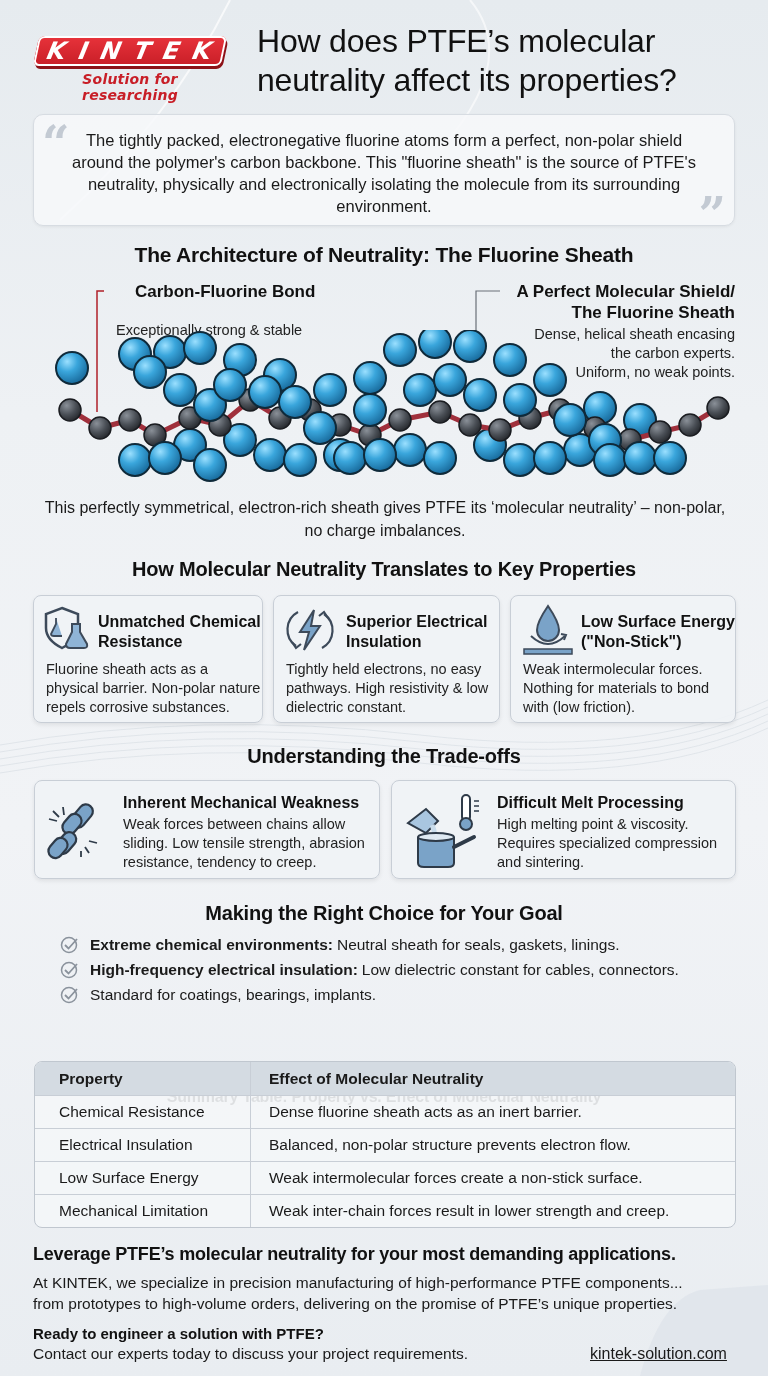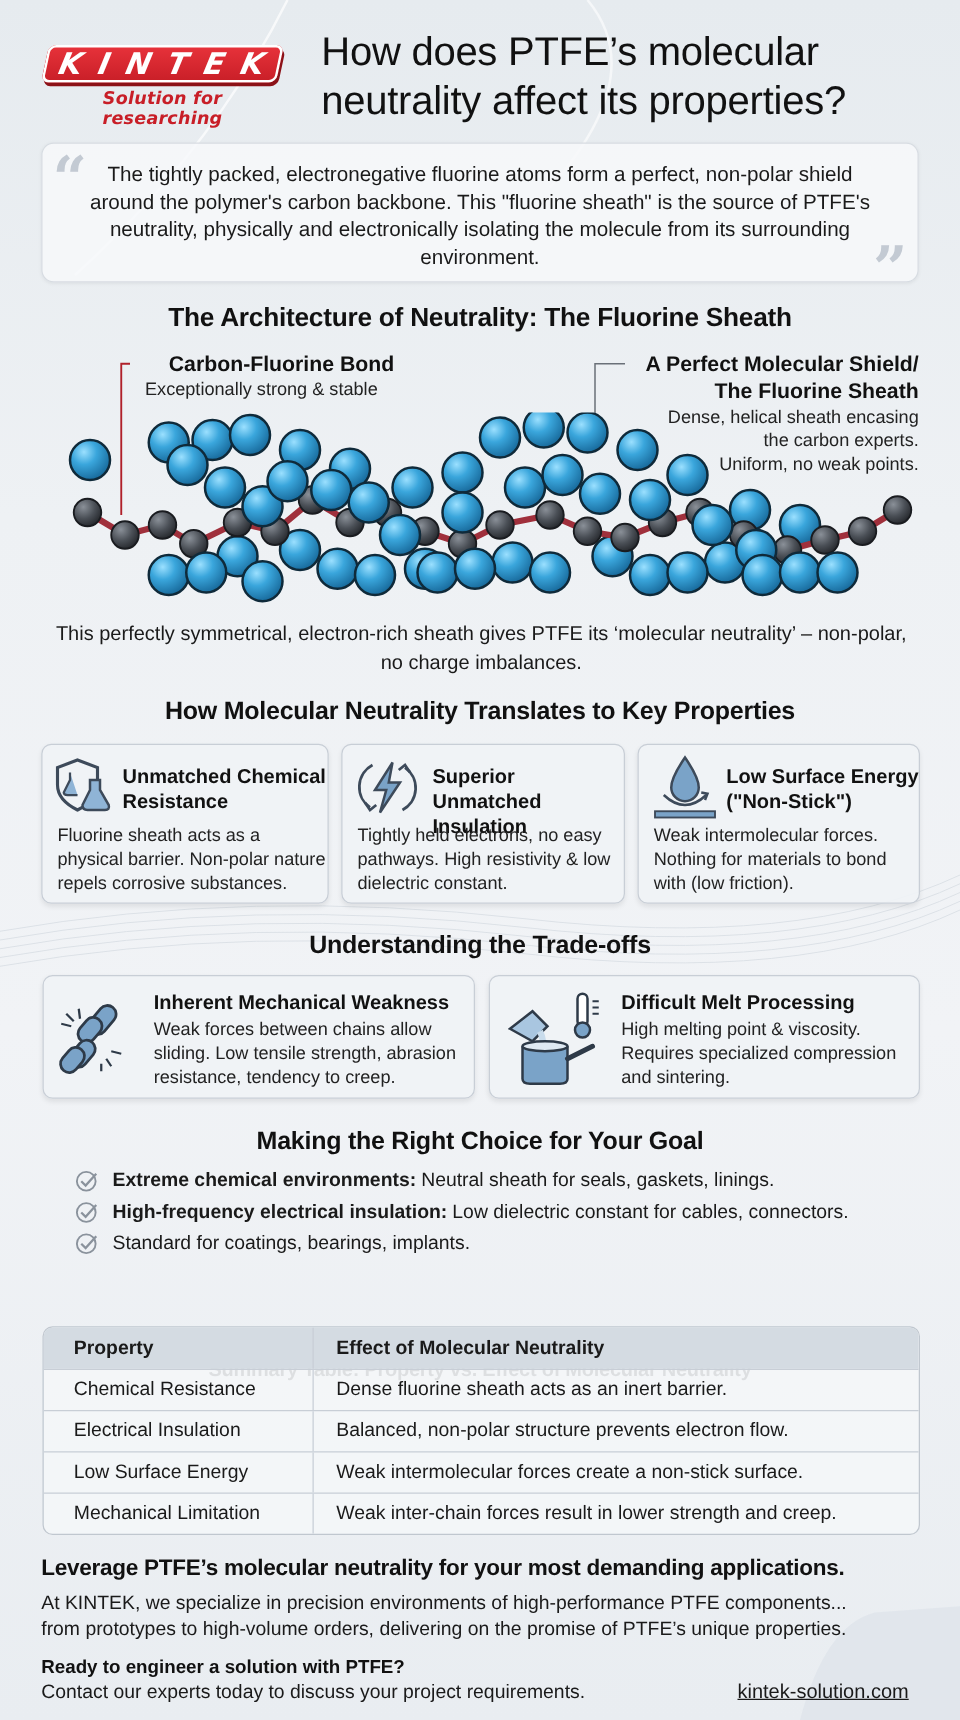--- a/index.html
+++ b/index.html
@@ -120,21 +120,21 @@
 
 <h2 class="h2" style="top:243px">The Architecture of Neutrality: The Fluorine Sheath</h2>
 
 <svg class="swoosh" style="left:0;top:0" width="768" height="500">
   <path d="M104 291 L97 291 L97 412" stroke="#b0202a" stroke-width="1.5" fill="none"></path>
   <path d="M500 291 L476 291 L476 340" stroke="#6a7078" stroke-width="1.2" fill="none"></path>
 </svg>
 
 <div class="callout" style="left:116px;top:282px">
   <div class="callout-title">Carbon-Fluorine Bond</div>
-  <div class="callout-desc" style="margin-top:1px">Exceptionally strong &amp; stable</div>
+  <div class="callout-desc" style="margin-top:19px">Exceptionally strong &amp; stable</div>
 </div>
 
 <div class="callout" style="right:33px;top:282px;text-align:right">
   <div class="callout-title">A Perfect Molecular Shield/</div>
   <div class="callout-title" style="margin-top:1px">The Fluorine Sheath</div>
   <div class="callout-desc" style="margin-top:2px">Dense, helical sheath encasing</div>
   <div class="callout-desc">the carbon experts.</div>
   <div class="callout-desc">Uniform, no weak points.</div>
 </div>
 
@@ -253,21 +253,21 @@
 
 <div class="card" style="left:273px;top:595px;width:227px;height:128px">
   <svg class="card-icon" style="left:10px;top:8px" width="52" height="52" viewBox="0 0 52 52">
     <path d="M14 8 A20 20 0 0 0 12 42" fill="none" stroke="#3d4a5a" stroke-width="2.2"></path>
     <path d="M8 38 L12 44 L17 40" fill="none" stroke="#3d4a5a" stroke-width="2.2"></path>
     <path d="M38 44 A20 20 0 0 0 40 10" fill="none" stroke="#3d4a5a" stroke-width="2.2"></path>
     <path d="M44 14 L40 8 L35 12" fill="none" stroke="#3d4a5a" stroke-width="2.2"></path>
     <path d="M30 6 L16 28 L25 28 L20 46 L36 22 L27 22 Z" fill="#7aa3c8" stroke="#3d4a5a" stroke-width="2"></path>
   </svg>
   <div class="card-title" style="left:72px;top:16px">
-    <div>Superior Unmatched</div>
+    <div>Superior Electrical</div>
     <div>Insulation</div>
   </div>
   <div class="card-desc" style="left:12px;top:64px;width:212px">Tightly held electrons, no easy pathways. High resistivity &amp; low dielectric constant.</div>
 </div>
 
 <div class="card" style="left:510px;top:595px;width:226px;height:128px">
   <svg class="card-icon" style="left:10px;top:6px" width="54" height="54" viewBox="0 0 54 54">
     <path d="M27 4 Q16 20 16 28 A11 11 0 0 0 38 28 Q38 20 27 4 Z" fill="#7aa3c8" stroke="#3d4a5a" stroke-width="2"></path>
     <path d="M10 34 Q27 50 44 34" fill="none" stroke="#3d4a5a" stroke-width="2"></path>
     <path d="M40 32 L45 33 L43 38" fill="none" stroke="#3d4a5a" stroke-width="2"></path>
@@ -368,18 +368,18 @@
     <div class="cell cell-effect">Weak intermolecular forces create a non-stick surface.</div>
   </div>
   <div class="table-row">
     <div class="cell cell-prop">Mechanical Limitation</div>
     <div class="cell cell-effect">Weak inter-chain forces result in lower strength and creep.</div>
   </div>
 </div>
 
 <div class="cta-title">Leverage PTFE’s molecular neutrality for your most demanding applications.</div>
 <div class="cta-desc">
-  <div>At KINTEK, we specialize in precision environments of high-performance PTFE components...</div>
+  <div>At KINTEK, we specialize in precision manufacturing of high-performance PTFE components...</div>
   <div>from prototypes to high-volume orders, delivering on the promise of PTFE’s unique properties.</div>
 </div>
 <div class="cta-q">Ready to engineer a solution with PTFE?</div>
 <div class="cta-contact">Contact our experts today to discuss your project requirements.</div>
 <a class="site-link">kintek-solution.com</a>
 
 </body></html>

